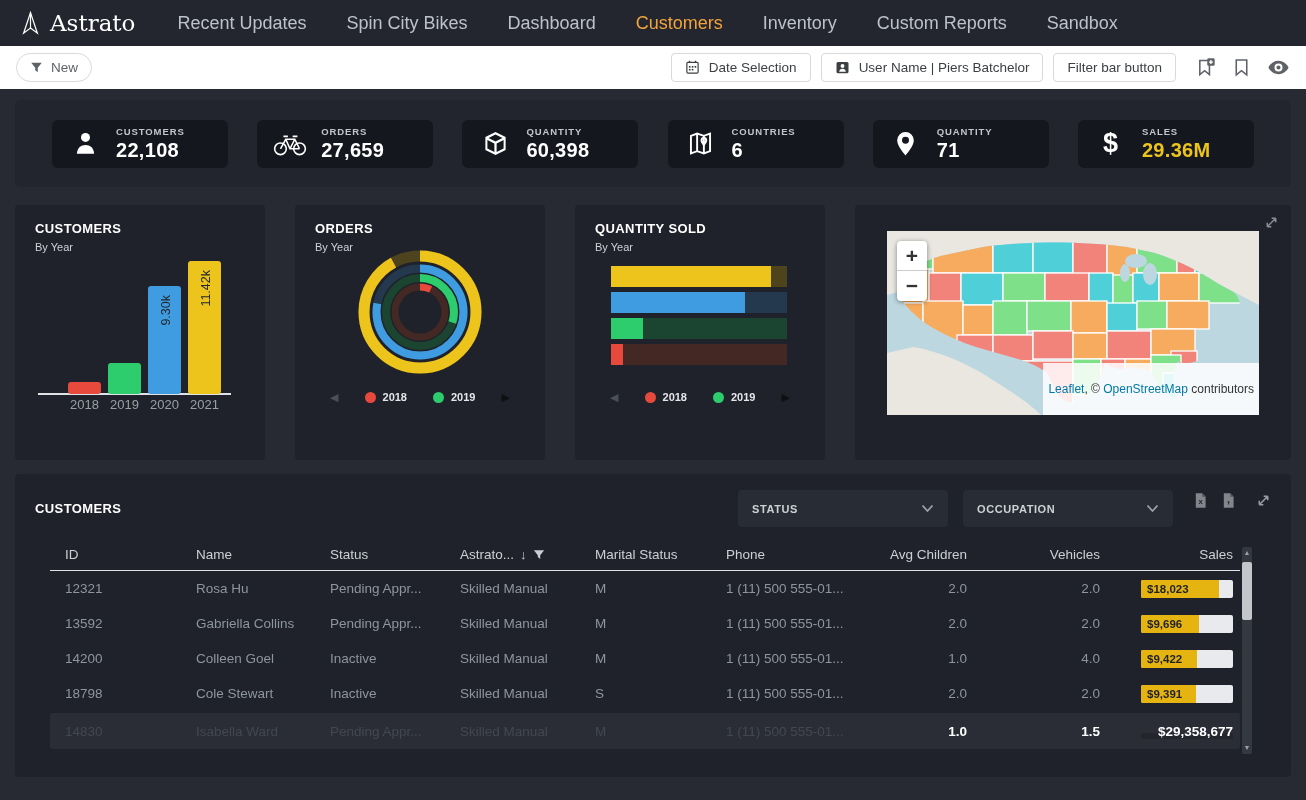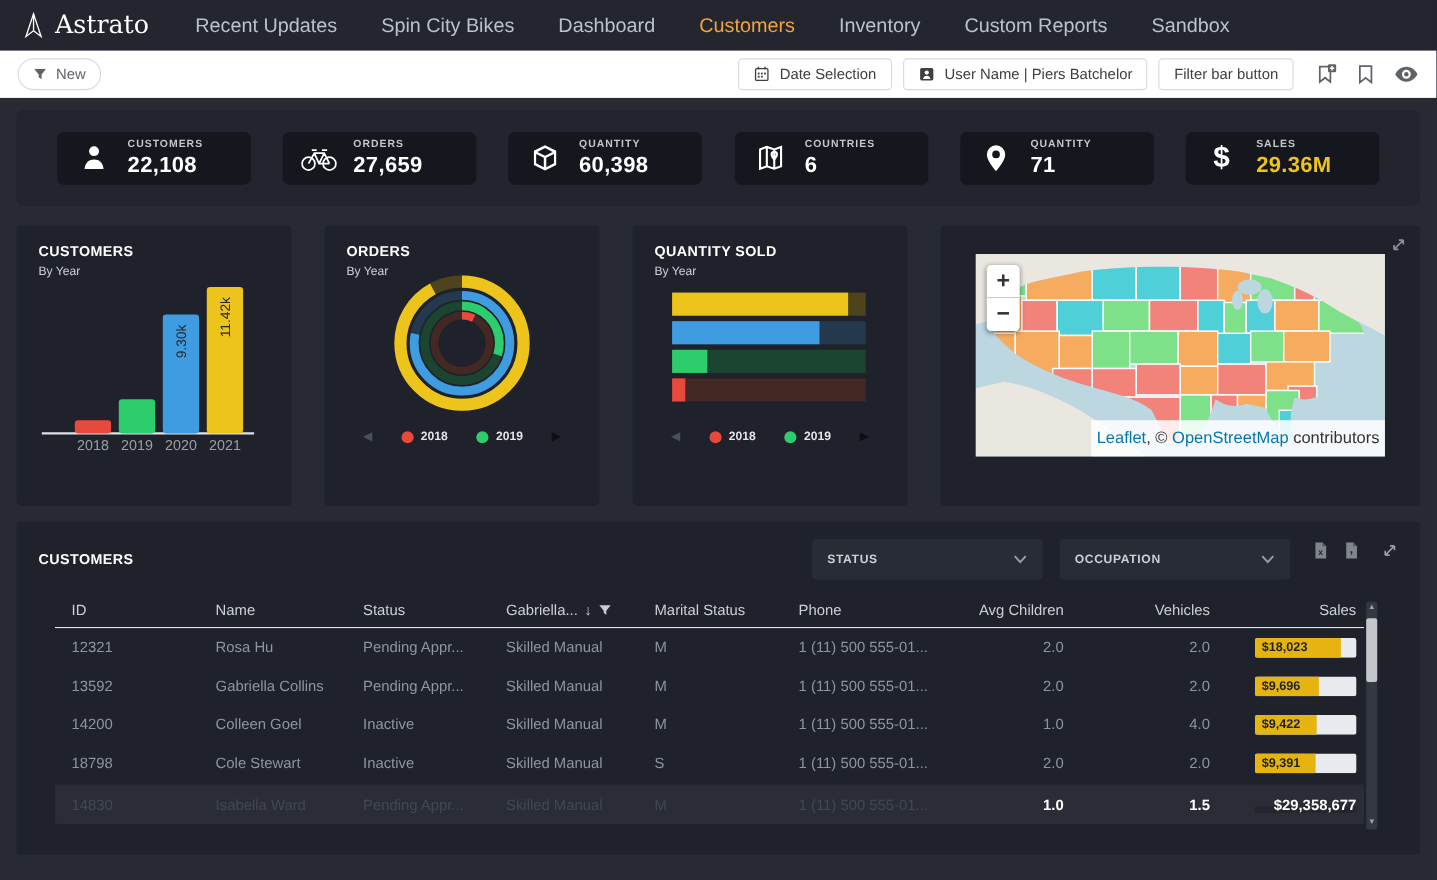--- a/index.html
+++ b/index.html
@@ -48,22 +48,22 @@
   .hbars{position:absolute;left:36px;top:61px;width:176px}
   .hbar{height:21px;margin-bottom:5px;position:relative}
   .hbar .fill{position:absolute;left:0;top:0;bottom:0}
   
   .map{position:relative;margin:10px 12px 0;height:184px;background:#bdd7e0;overflow:hidden;cursor:grab}
   .lz{position:absolute;left:10px;top:10px;width:30px;background:#fff;border-radius:4px;
     box-shadow:0 1px 5px rgba(0,0,0,.45);overflow:hidden;z-index:5}
   .lz div{height:30px;display:flex;align-items:center;justify-content:center;font-size:21px;font-weight:bold;
     color:#333;cursor:pointer}
   .lz div:first-child{border-bottom:1px solid #ccc}
-  .attr{position:absolute;right:0;bottom:0;background:rgba(255,255,255,.85);font-size:15px;color:#333;
-    padding:8px 5px;z-index:5;white-space:nowrap}
+  .attr{position:absolute;right:0;bottom:0;background:rgba(255,255,255,.85);font-size:12px;color:#333;
+    padding:19px 5px;z-index:5;white-space:nowrap}
   .attr .lnk{color:#0078a8;cursor:pointer}
   
   .table-panel{height:303px;padding:16px 20px}
   .tp-head{display:flex;align-items:center}
   .tp-filters{margin-left:auto;display:flex;gap:15px}
   .dd{width:210px;height:37px;background:#282c34;border-radius:4px;display:flex;align-items:center;
     justify-content:space-between;padding:0 14px;cursor:pointer}
   .dd-label{font-size:11px;font-weight:bold;letter-spacing:.6px;color:#cdd0d6}
   .tp-icons{display:flex;gap:11px;margin-left:19px;align-items:center;align-self:flex-start;margin-top:2px}
   .tp-icons span{display:flex;cursor:pointer}
@@ -447,21 +447,21 @@
           <div class="th" style="width: 131px; flex: 0 0 auto; white-space: nowrap; overflow: hidden; padding-left: 15px;">
             <span>ID</span>
           </div>
           <div class="th" style="width: 134px; flex: 0 0 auto; white-space: nowrap; overflow: hidden; padding-left: 15px;">
             <span>Name</span>
           </div>
           <div class="th" style="width: 130px; flex: 0 0 auto; white-space: nowrap; overflow: hidden; padding-left: 15px;">
             <span>Status</span>
           </div>
           <div class="th" style="width: 135px; flex: 0 0 auto; white-space: nowrap; overflow: hidden; padding-left: 15px;">
-            <span>Gabriella...</span>
+            <span>Astrato...</span>
             <span style="font-size: 13px;">↓</span>
             <span>
               <svg viewBox="0 0 14 14" width="12" height="12" fill="#c9ccd2" style="display:block">
                 <path d="M1 1.5h12L8.4 7.2v4.6L5.6 9.4V7.2z"></path>
               </svg>
             </span>
           </div>
           <div class="th" style="width: 131px; flex: 0 0 auto; white-space: nowrap; overflow: hidden; padding-left: 15px;">
             <span>Marital Status</span>
           </div>

